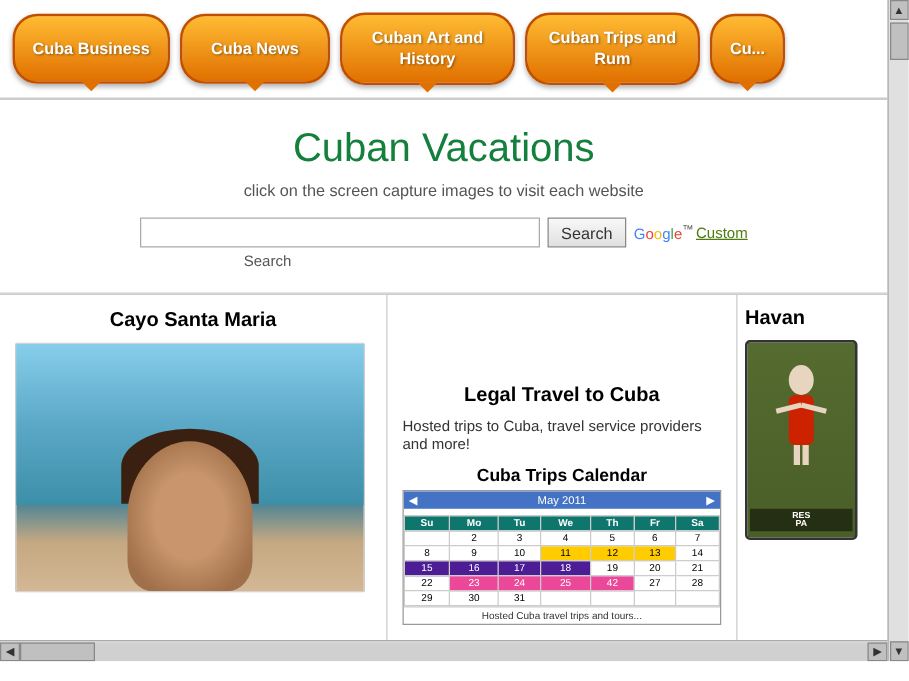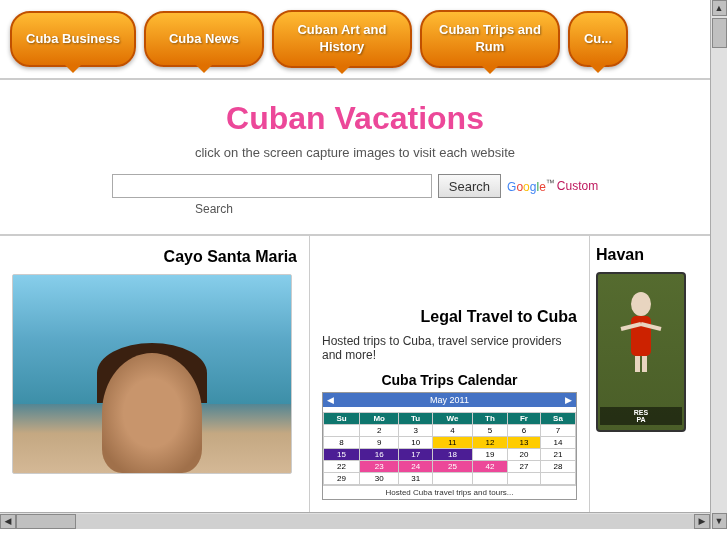--- a/index.html
+++ b/index.html
@@ -93,22 +93,22 @@
       border-top: 8px solid #e07000;
     }
 
     
     .page-header {
       text-align: center;
       padding: 20px 10px 10px;
     }
     .page-title {
       font-size: 32px;
-      font-weight: bold;
-      color: #ec4899;
+      font-weight: normal;
+      color: #15803d;
       margin-bottom: 8px;
     }
     .page-subtitle {
       font-size: 13px;
       color: #555;
       margin-bottom: 14px;
     }
 
     
     .search-area {
@@ -139,21 +139,21 @@
       align-items: center;
       gap: 2px;
       font-size: 12px;
     }
     .google-g { color: #4285F4; }
     .google-o1 { color: #EA4335; }
     .google-o2 { color: #FBBC05; }
     .google-l { color: #4285F4; }
     .google-e { color: #34A853; }
     .google-trademark { font-size: 9px; vertical-align: super; color: #555; }
-    .google-custom { font-size: 12px; color: #be185d; }
+    .google-custom { font-size: 12px; color: #4d7c0f; text-decoration: underline; }
 
     .search-label-row {
       text-align: left;
       padding-left: 185px;
       font-size: 12px;
       color: #555;
       margin-bottom: 8px;
     }
 
     
@@ -179,21 +179,21 @@
     }
     .card:last-child {
       border-right: none;
     }
 
     .card-title {
       font-size: 16px;
       font-weight: bold;
       color: #000;
       margin-bottom: 8px;
-      text-align: right;
+      text-align: center;
     }
 
     .card-desc {
       font-size: 12px;
       color: #333;
       margin-bottom: 10px;
     }
 
     .card-image-placeholder {
       width: 100%;

